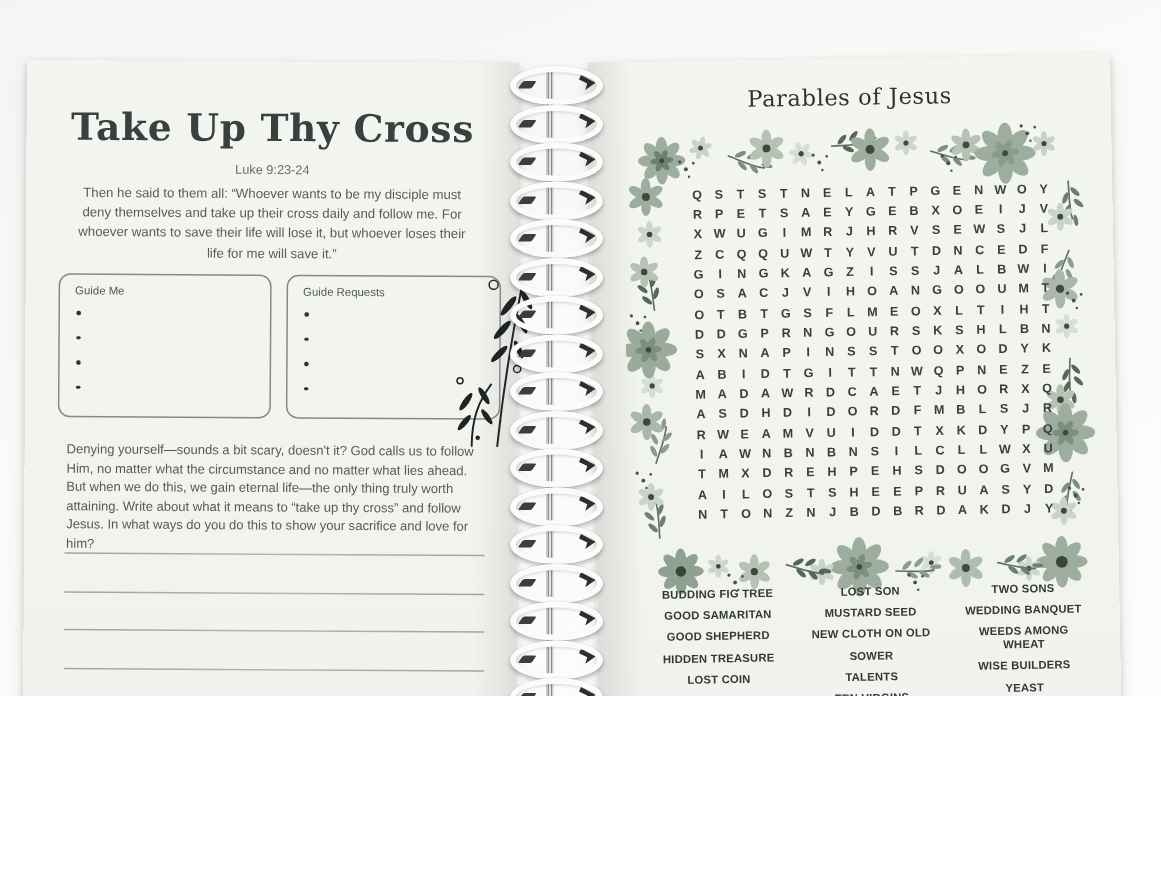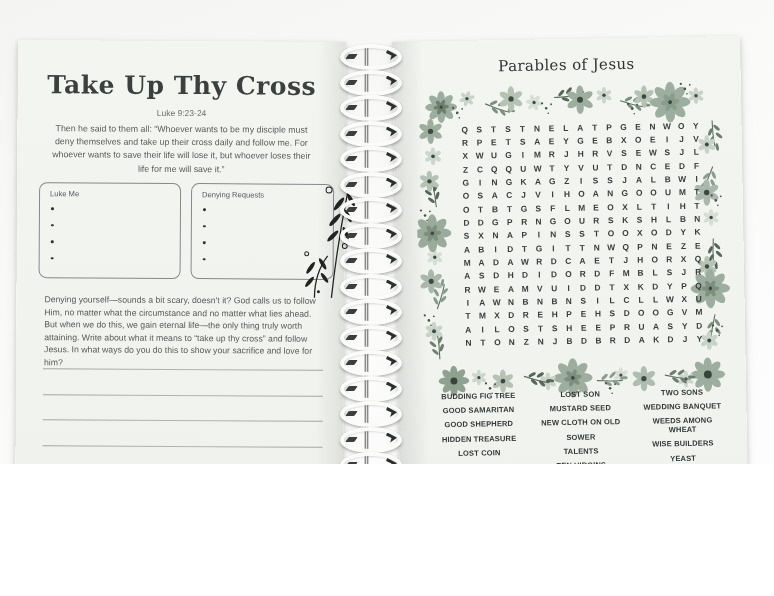--- a/index.html
+++ b/index.html
@@ -66,30 +66,30 @@
   <div class="book-shadow"></div>
 
   <div class="page page-left">
     <div class="spine-shade-l"></div>
     <div class="lp-title">Take Up Thy Cross</div>
     <div class="lp-ref">Luke 9:23-24</div>
     <div class="lp-scripture">Then he said to them all: “Whoever wants to be my disciple must deny themselves and take up their cross daily and follow me. For whoever wants to save their life will lose it, but whoever loses their life for me will save it.”</div>
 
     <div class="boxes">
       <div class="note-box b0">
-        <div class="box-label">Luke Me</div>
+        <div class="box-label">Guide Me</div>
         <div class="bullets">
             <span class="bullet"></span>
             <span class="bullet"></span>
             <span class="bullet"></span>
             <span class="bullet"></span>
           </div>
       </div>
       <div class="note-box b1">
-        <div class="box-label">Denying Requests</div>
+        <div class="box-label">Guide Requests</div>
         <div class="bullets">
             <span class="bullet"></span>
             <span class="bullet"></span>
             <span class="bullet"></span>
             <span class="bullet"></span>
           </div>
       </div>
     </div>
 
     <svg class="branch" width="54" height="124" viewBox="0 0 54 124">

